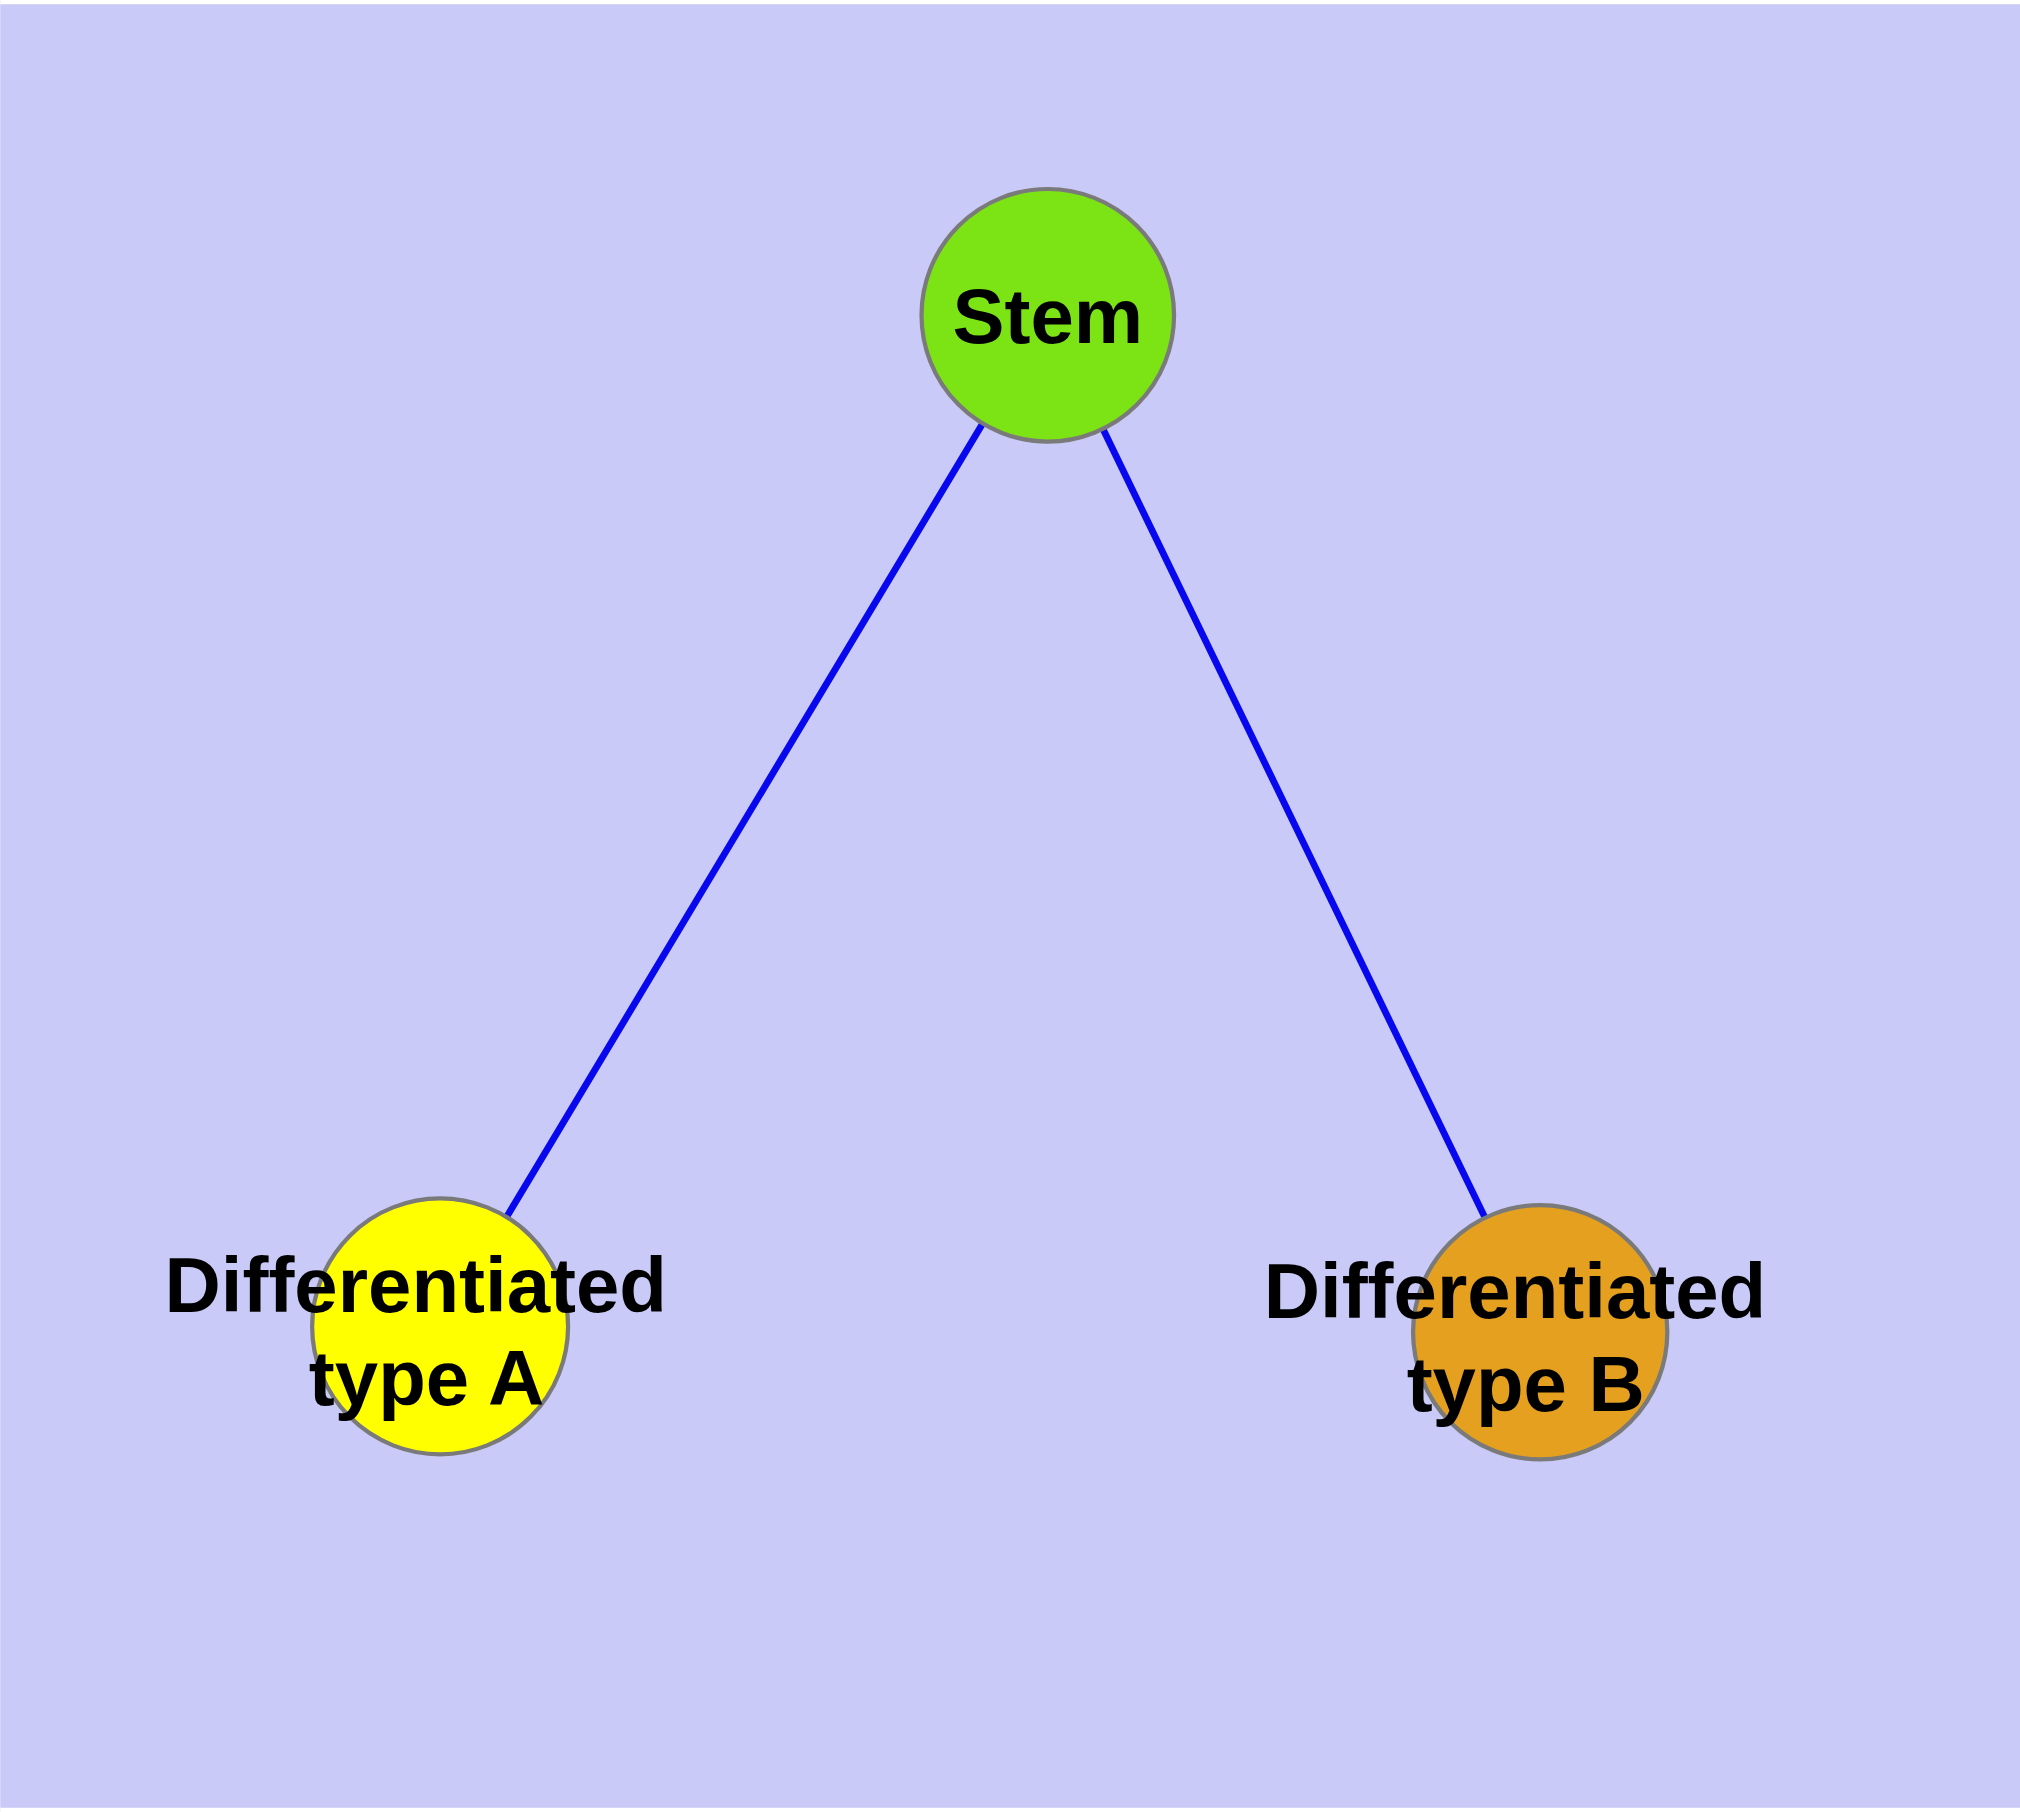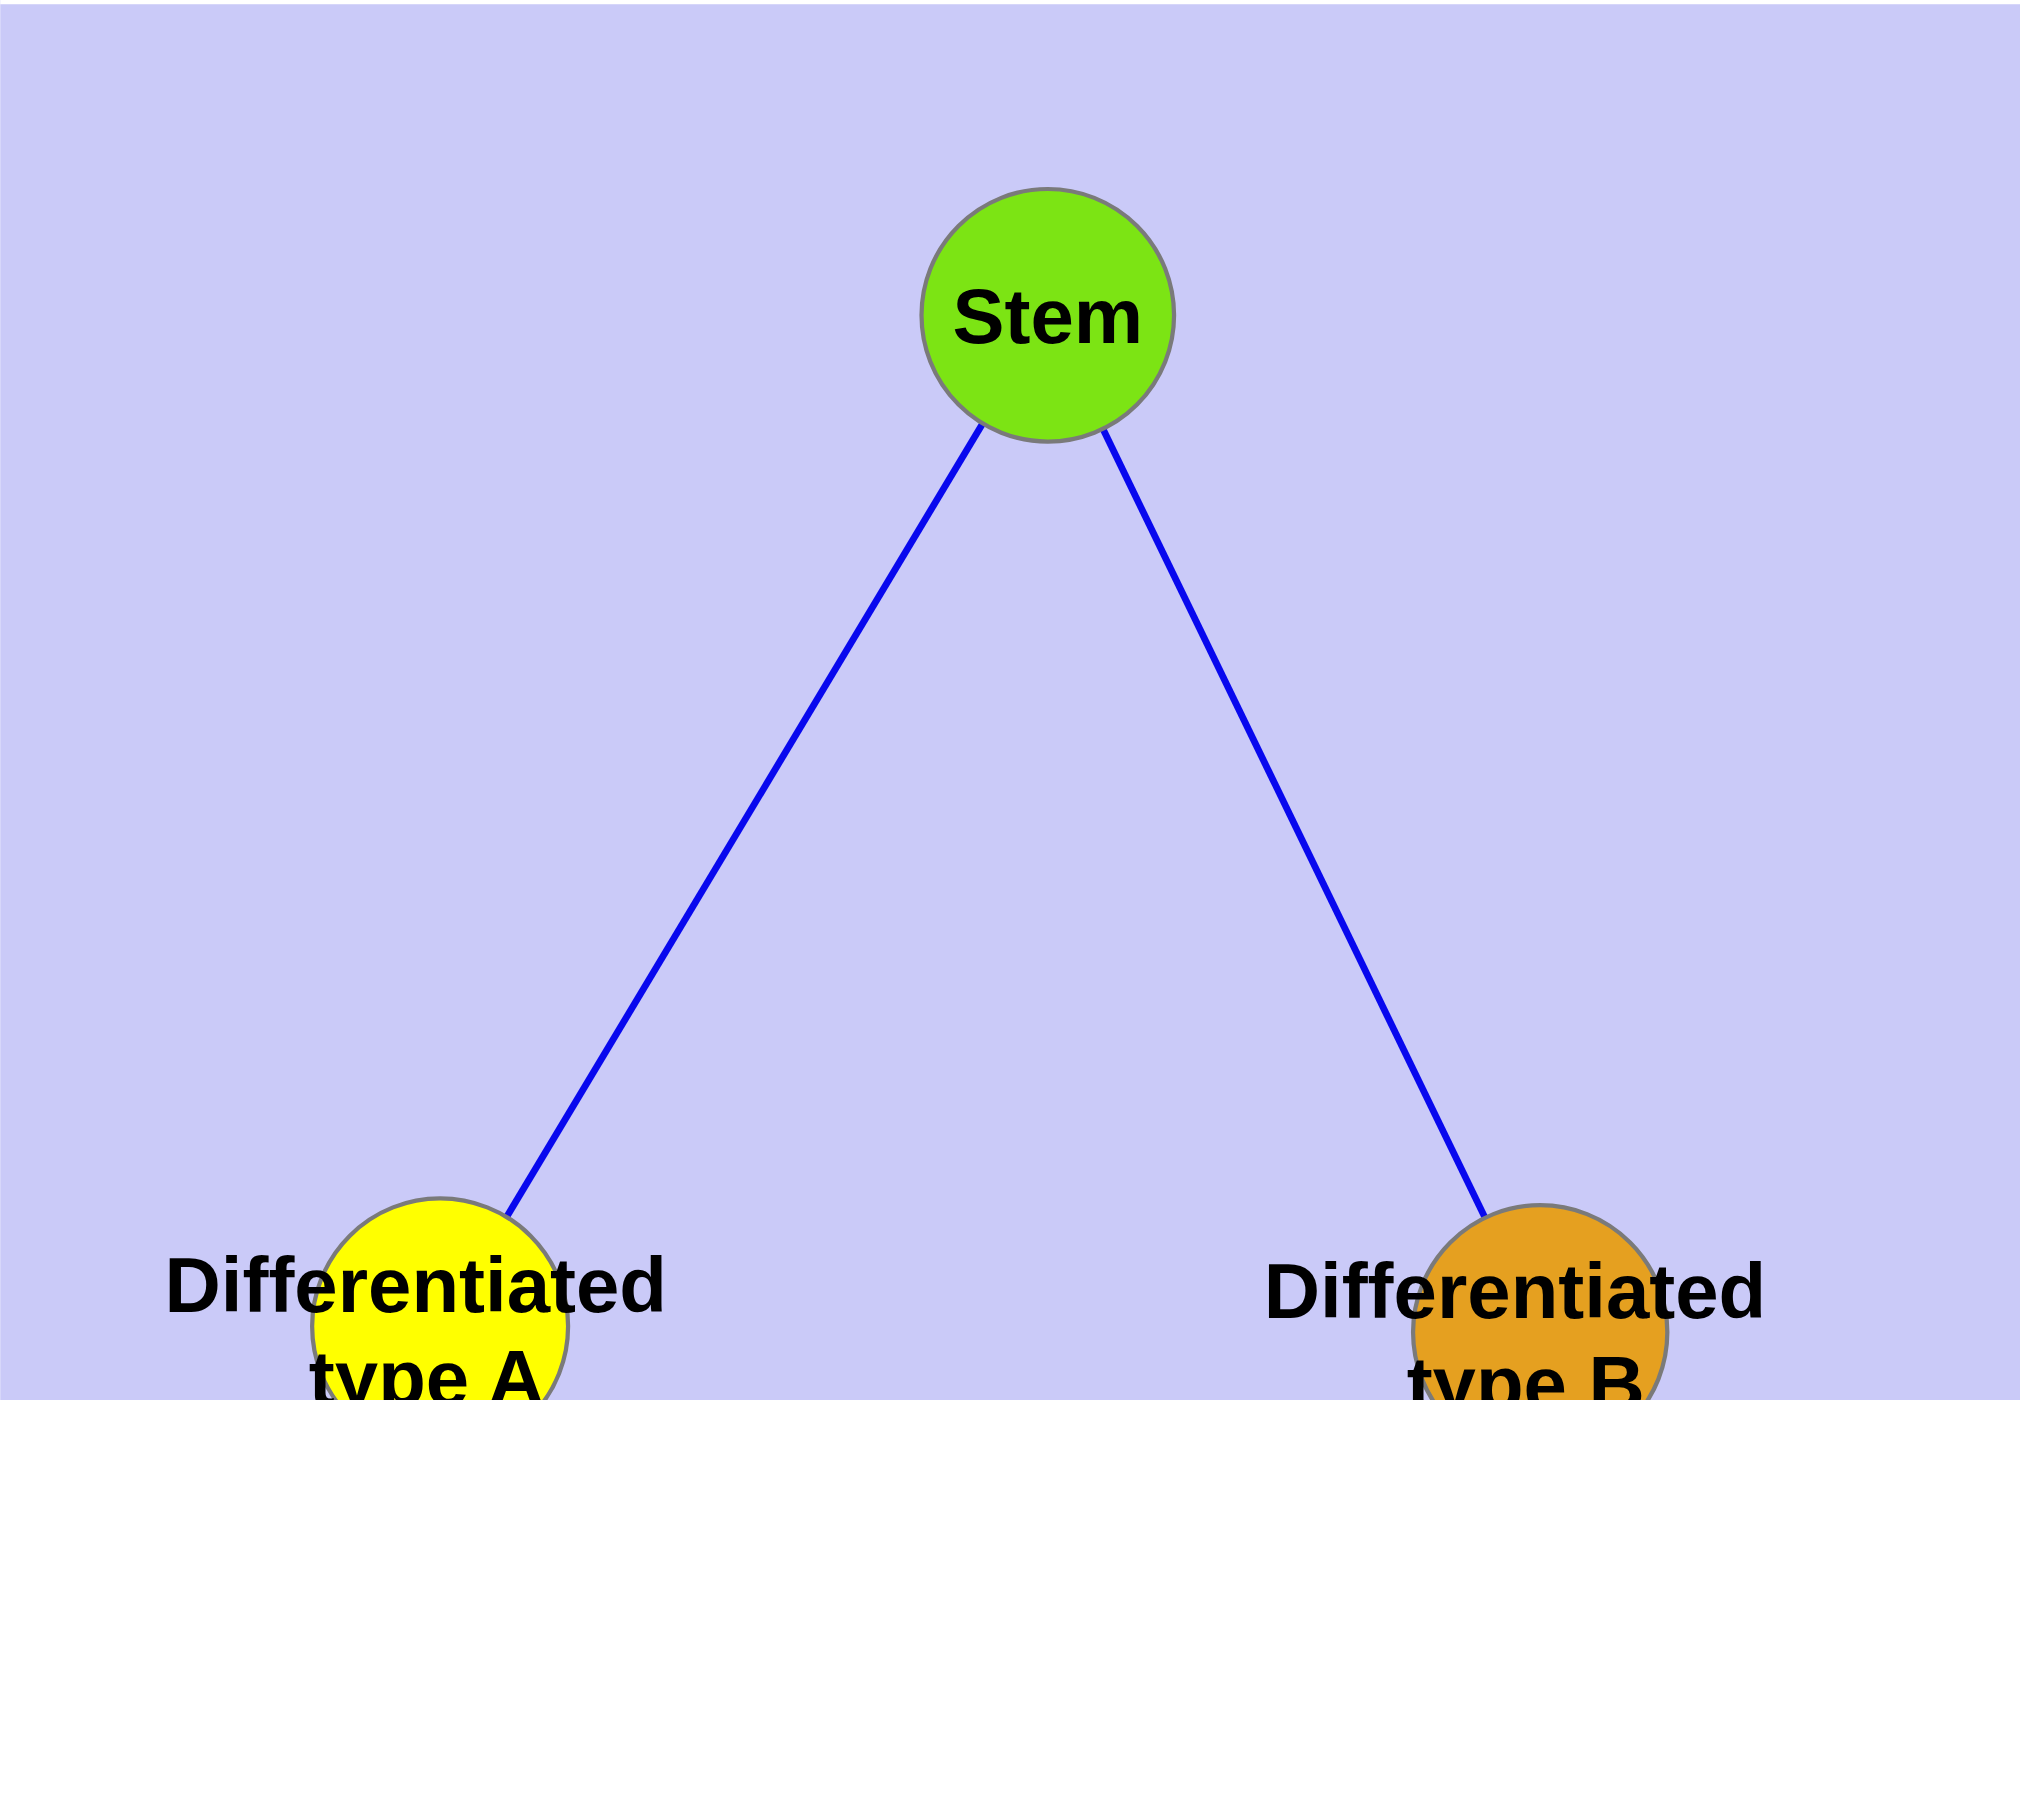--- a/index.html
+++ b/index.html
@@ -3,21 +3,21 @@
 <meta charset="utf-8">
 <style>
   html, body {
     margin: 0;
     padding: 0;
     background: #ffffff;
   }
   .stage {
     position: relative;
     width: 2021px;
-    height: 1400px;
+    height: 1812px;
     overflow: hidden;
     text-decoration: underline;
   }
   svg.graph {
     display: block;
     width: 2021px;
     height: 1812px;
   }
   .node-label {
     font-family: "Liberation Sans", "DejaVu Sans", sans-serif;

